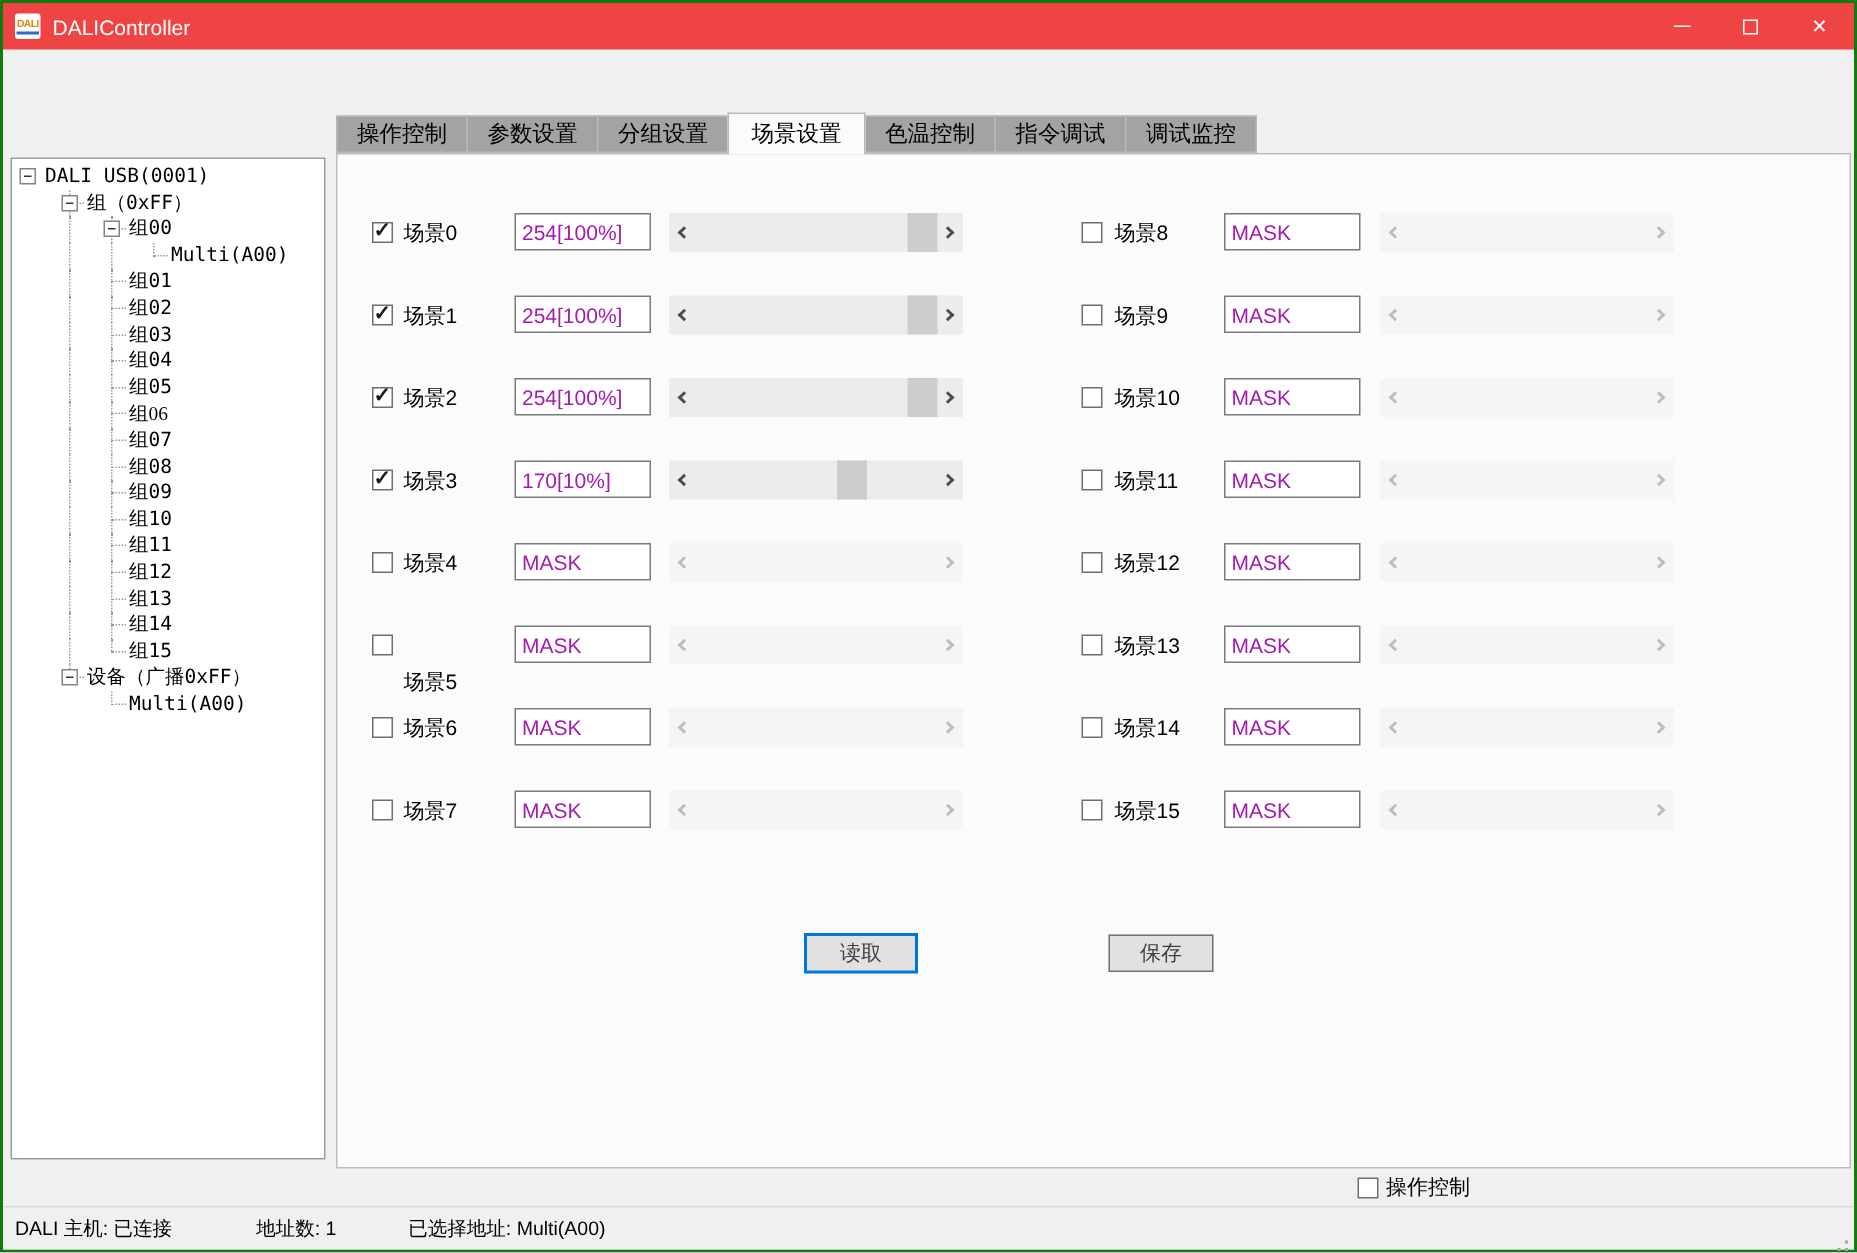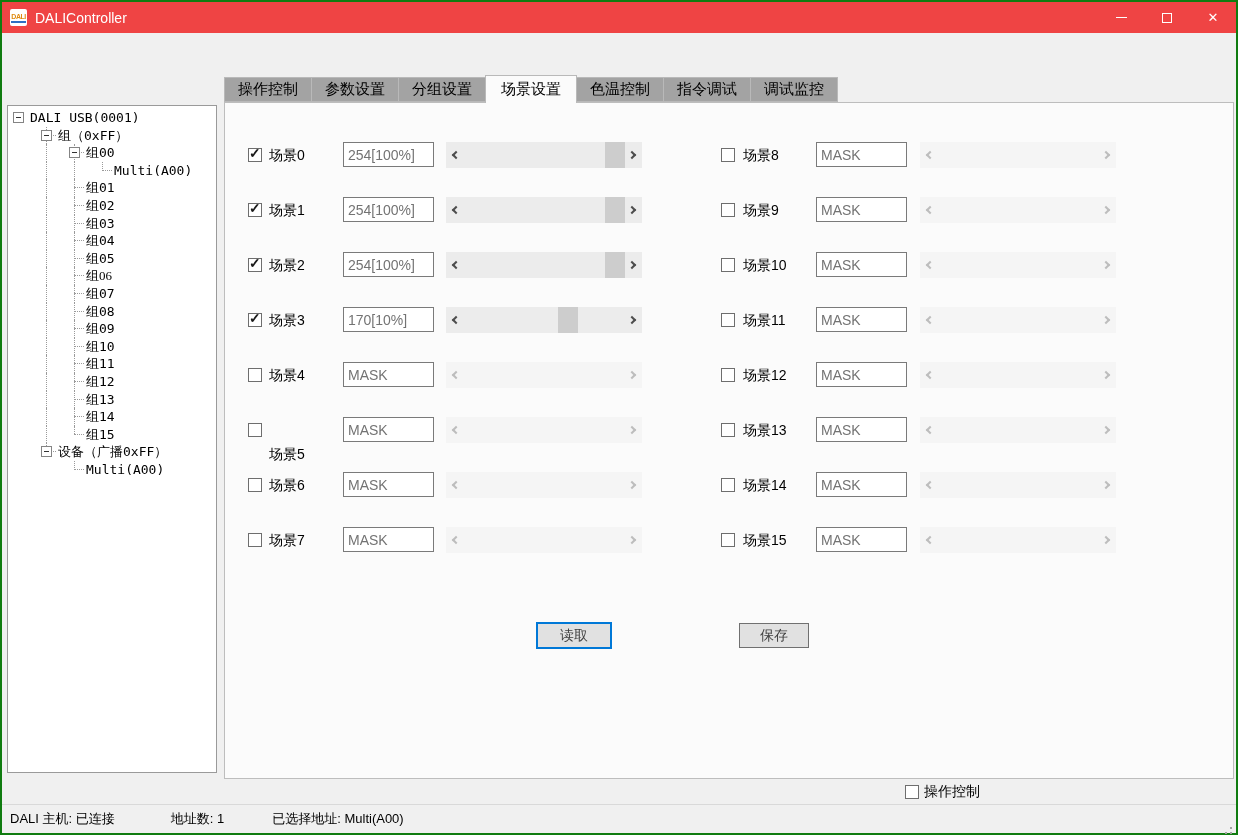--- a/index.html
+++ b/index.html
@@ -45,21 +45,21 @@
   .guide-v.half { bottom:50%; }
   .guide-h { position:absolute; top:8px; height:0; width:10px; border-top:1px dotted #9a9a9a; }
   
   .scene-row { position:absolute; left:0; height:28px; width:100%; }
   .cbx { position:absolute; width:14px; height:14px; border:1px solid #6e6e6e; background:#fff; top:7px; }
   .cbx .mark { display:none; position:absolute; left:0px; top:-4px; font-size:14px; color:#1a1a1a; font-weight:bold; }
   .cbx.checked .mark { display:block; }
   .scene-label { position:absolute; top:6px; font-size:14px; color:#000; }
   .scene-input { position:absolute; top:1px; width:91px; height:25px; border:1px solid #7a7a7a;
                  background:#fff; font-family:"Liberation Sans",sans-serif; font-size:14px;
-                 padding:0 4px; color:#737373; }
+                 padding:0 4px; color:#a21caf; }
   .sb { position:absolute; top:1px; width:196px; height:26px; background:#ececec; }
   .sb .chev { position:absolute; top:10px; width:6px; height:6px;
               border-left:2px solid #4d4d4d; border-bottom:2px solid #4d4d4d; }
   .sb .chev.l { left:7px; transform:rotate(45deg); }
   .sb .chev.r { right:7px; transform:rotate(-135deg); }
   .sb .thumb { position:absolute; top:0; width:20px; height:26px; background:#cdcdcd; }
   .sb.disabled { background:#f5f5f5; }
   .sb.disabled .chev { border-color:#bdbdbd; }
   
   .btn { position:absolute; display:flex; align-items:center; justify-content:center;

